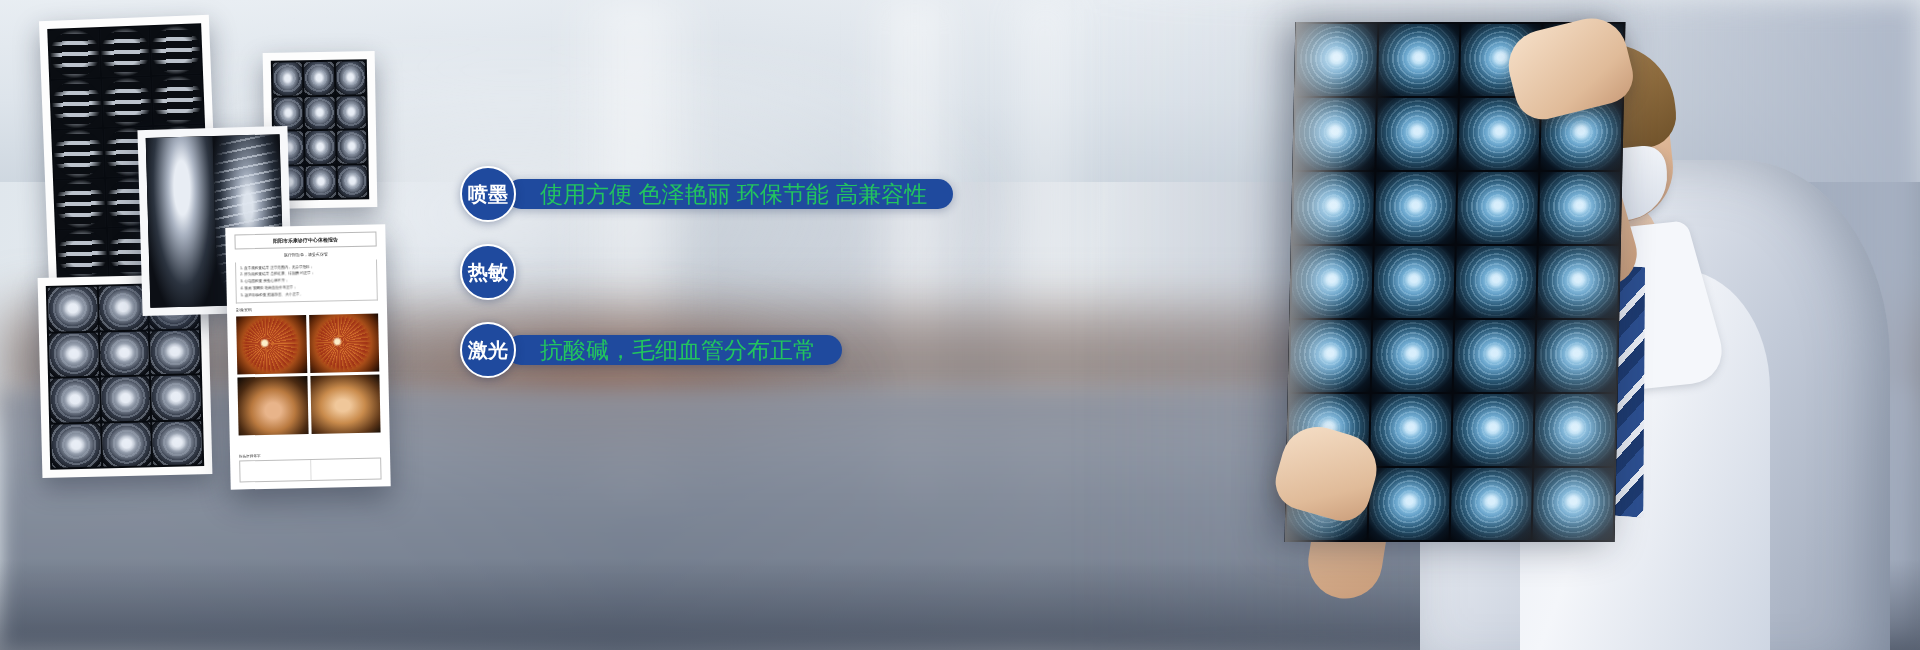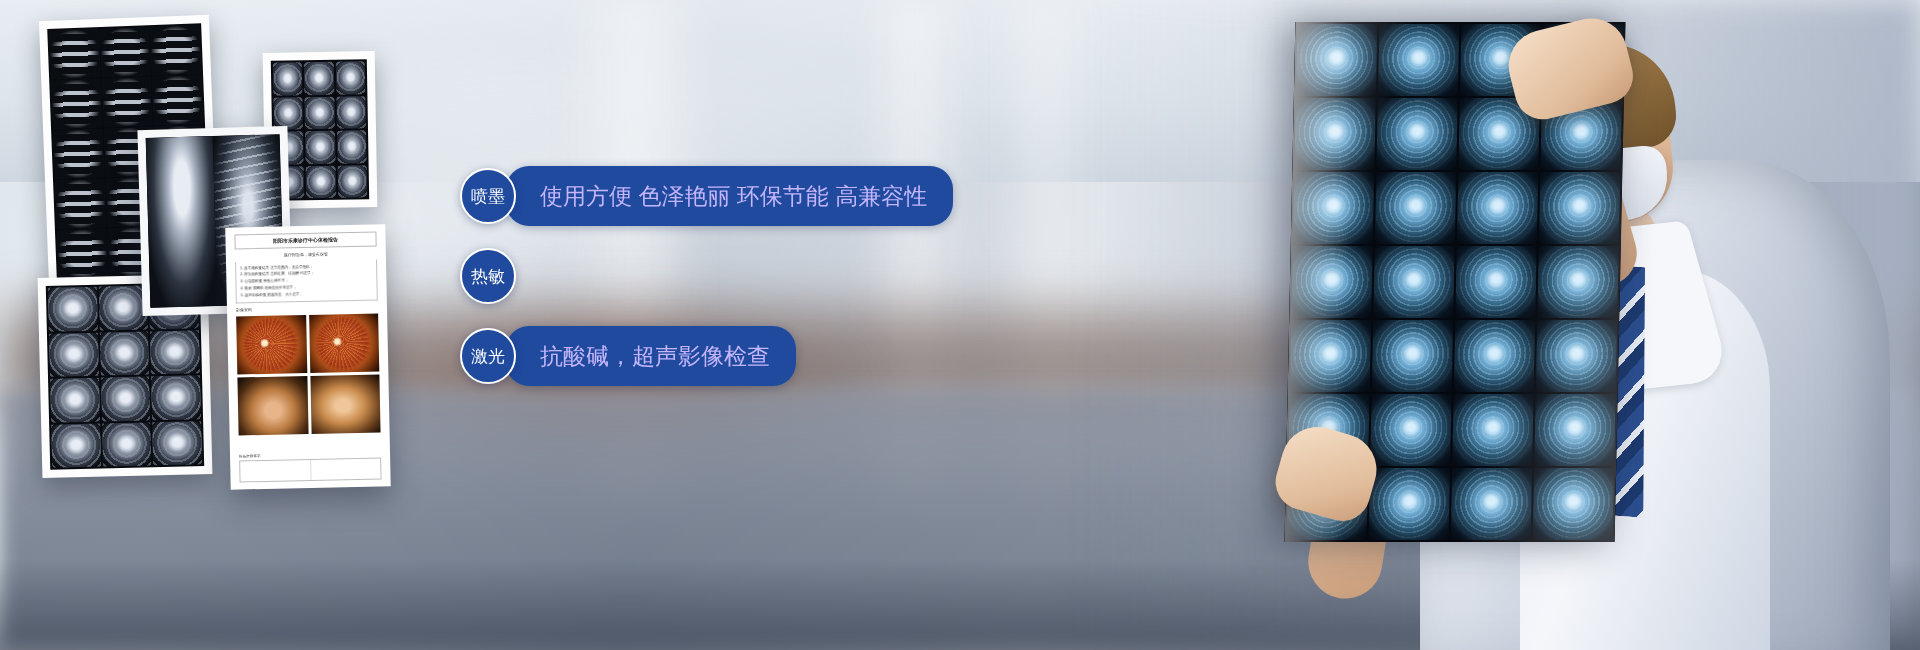--- a/index.html
+++ b/index.html
@@ -299,32 +299,32 @@
 
   .feature-list{ margin-top:26px; display:flex; flex-direction:column; gap:22px; }
   .feature-row{ display:flex; align-items:center; }
 
   .tag-circle{
     width:56px; height:56px; flex:0 0 56px;
     border-radius:50%;
     background:#1f4a9e;
     border:2px solid #ffffff;
     color:#ffffff;
-    font-size:17px; font-weight:normal;
+    font-size:20px; font-weight:bold;
     display:flex; align-items:center; justify-content:center;
     letter-spacing:0px;
     box-shadow:0 2px 8px rgba(20,40,86,.35);
     position:relative; z-index:2;
   }
   .tag-pill{
     margin-left:-10px;
-    height:60px;
+    height:30px;
     background:#1f4a9e;
     border-radius:23px;
-    color:#c4b5fd;
+    color:#22c55e;
     font-size:23px;
     display:flex; align-items:center;
     padding:0 26px 0 34px;
     white-space:nowrap;
     box-shadow:0 2px 10px rgba(20,40,86,.30);
   }
 </style>
 </head>
 <body>
 
@@ -498,19 +498,19 @@
         <div class="tag-circle">喷墨</div>
         <div class="tag-pill">使用方便 色泽艳丽 环保节能 高兼容性</div>
       </div>
 
       <div class="feature-row">
         <div class="tag-circle">热敏</div>
       </div>
 
       <div class="feature-row">
         <div class="tag-circle">激光</div>
-        <div class="tag-pill">抗酸碱，超声影像检查</div>
+        <div class="tag-pill">抗酸碱，毛细血管分布正常</div>
       </div>
 
     </div>
   </div>
 
 </div>
 
 </body></html>

